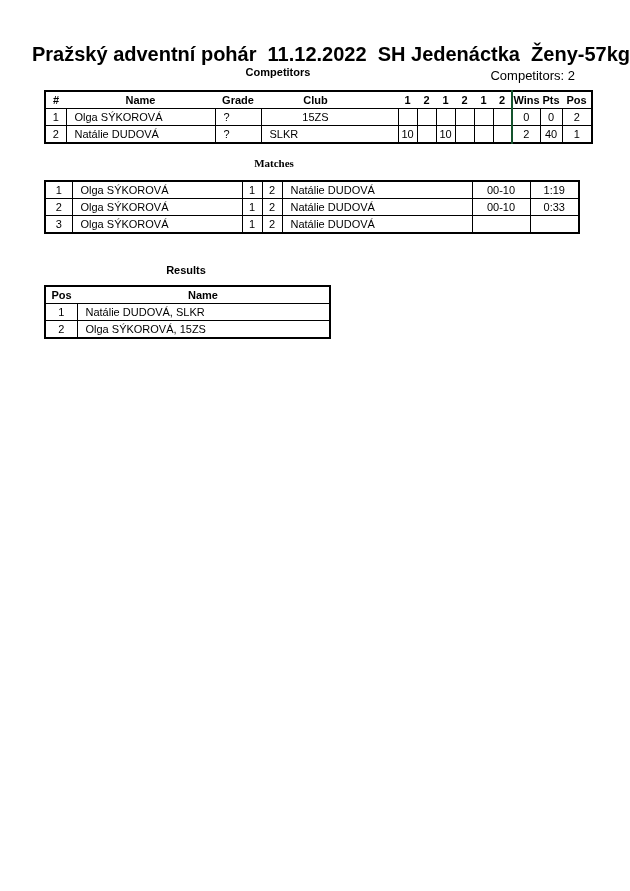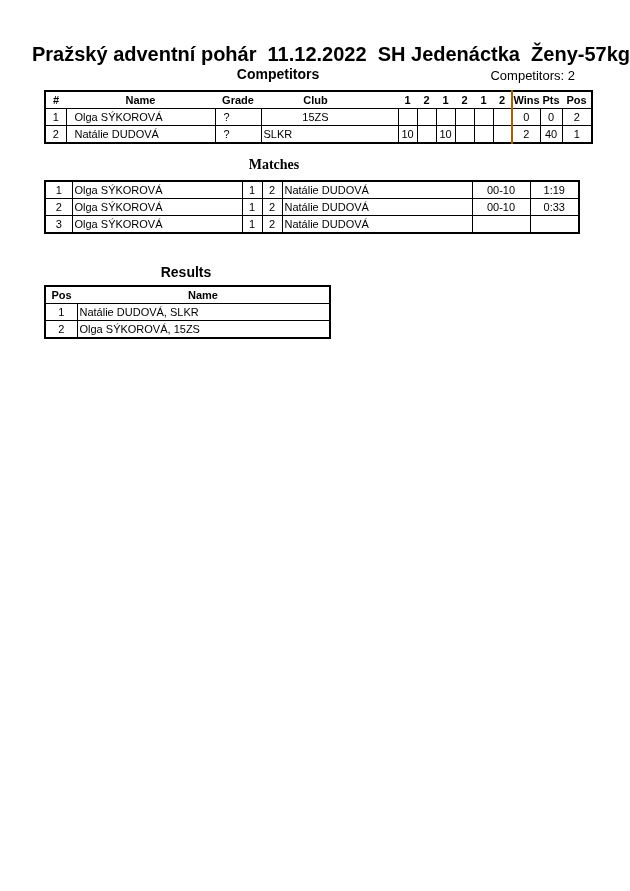--- a/index.html
+++ b/index.html
@@ -17,21 +17,21 @@
     position: absolute;
     top: 43px; left: -6px; width: 642px;
     text-align: center;
     font-size: 20px; font-weight: bold;
     white-space: pre;
     letter-spacing: 0px;
   }
   .sec-heading {
     position: absolute;
     transform: translateX(-50%);
-    font-size: 14px; font-weight: bold;
+    font-size: 11px; font-weight: bold;
     white-space: nowrap;
   }
   #competitors-heading { left: 262px; top: 66px; }
   #matches-heading     { left: 258px; top: 157px; font-family: Liberation Serif, serif; }
   #results-heading     { left: 170px; top: 264px; text-align: right; }
 
   .competitors-count {
     position: absolute;
     top: 68px; right: 71px;
     font-size: 13px;
@@ -59,24 +59,24 @@
   }
   td {
     border: 1px solid #000;
     height: 16px; padding: 0;
     font-size: 11px;
     white-space: nowrap;
     overflow: visible;
   }
   .tC { text-align: center; }
   .tL { text-align: left; padding-left: 8px; }
-  .tL10 { text-align: left; padding-left: 2px; }
+  .tL10 { text-align: left; padding-left: 8px; }
   .club-center { text-align: center; padding-right: 28px; }
   .white-head { padding-right: 20px; }
-  .thick-l { border-left: 2px solid #a16207; margin-left: 28px; }
+  .thick-l { border-left: 2px solid #14532d; margin-left: 28px; }
 </style>
 </head>
 <body>
 
 <div class="page">
 
   <div class="doc-title">Pražský adventní pohár  11.12.2022  SH Jedenáctka  Ženy-57kg</div>
 
   <div class="sec-heading" id="competitors-heading">Competitors</div>
   <div class="competitors-count">Competitors: 2</div>

